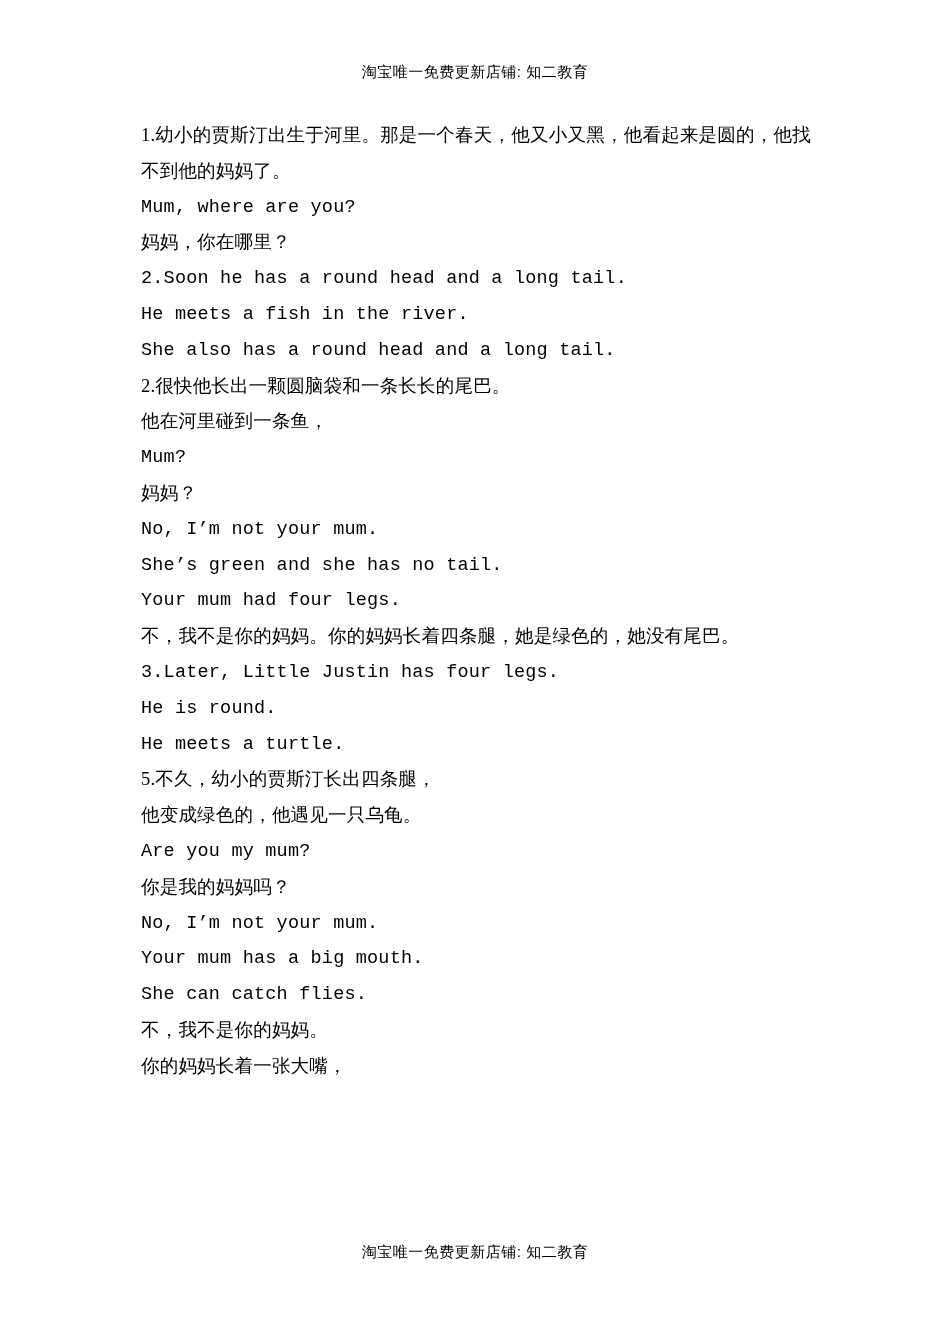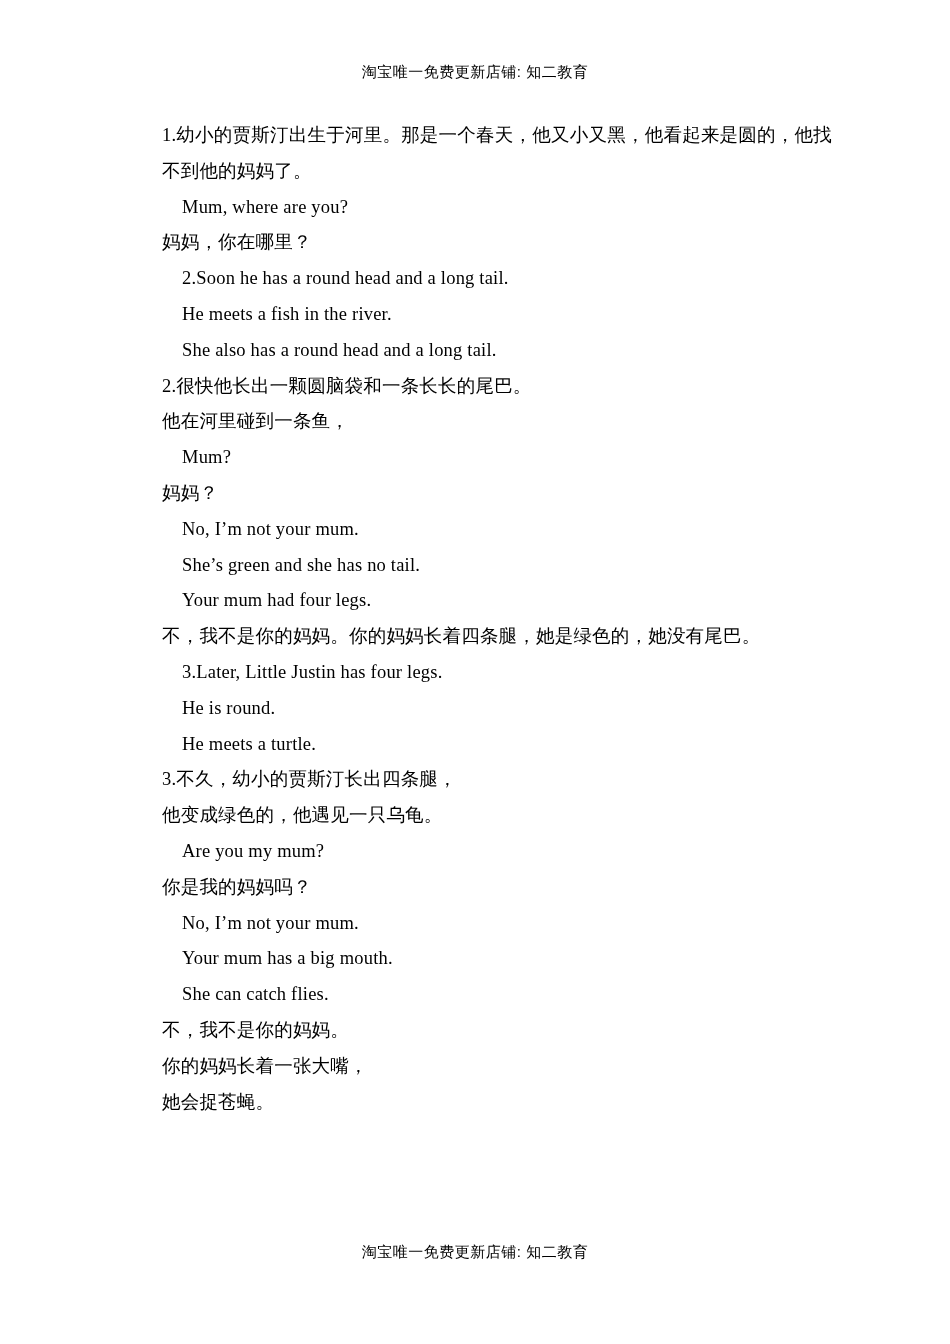--- a/index.html
+++ b/index.html
@@ -40,37 +40,36 @@
     width: 950px;
     text-align: center;
     font-family: "Liberation Sans", sans-serif;
     font-size: 15px;
     letter-spacing: 0.5px;
     color: #000;
   }
   .content {
     position: absolute;
     top: 118px;
-    left: 162px;
+    left: 141px;
     width: 670px;
   }
   .para {
     font-size: 18.5px;
     line-height: 35.8px;
     margin: 0;
     text-align: justify;
     text-justify: inter-ideograph;
     letter-spacing: 0.2px;
   }
   .para.cn {
     font-family: "Liberation Serif", serif;
   }
   .para.en {
-    font-family: Liberation Serif, serif;
-    margin-left: 20px;
+    font-family: Liberation Mono, monospace;
   }
 </style>
 </head>
 <body>
 
 <div class="page">
 
   <div class="header">
     <span>淘宝唯一免费更新店铺: 知二教育</span>
   </div>
@@ -86,29 +85,28 @@
       <p class="para cn">他在河里碰到一条鱼，</p>
       <p class="para en">Mum?</p>
       <p class="para cn">妈妈？</p>
       <p class="para en">No, I’m not your mum.</p>
       <p class="para en">She’s green and she has no tail.</p>
       <p class="para en">Your mum had four legs.</p>
       <p class="para cn">不，我不是你的妈妈。你的妈妈长着四条腿，她是绿色的，她没有尾巴。</p>
       <p class="para en">3.Later, Little Justin has four legs.</p>
       <p class="para en">He is round.</p>
       <p class="para en">He meets a turtle.</p>
-      <p class="para cn">3.不久，幼小的贾斯汀长出四条腿，</p>
+      <p class="para cn">5.不久，幼小的贾斯汀长出四条腿，</p>
       <p class="para cn">他变成绿色的，他遇见一只乌龟。</p>
       <p class="para en">Are you my mum?</p>
       <p class="para cn">你是我的妈妈吗？</p>
       <p class="para en">No, I’m not your mum.</p>
       <p class="para en">Your mum has a big mouth.</p>
       <p class="para en">She can catch flies.</p>
       <p class="para cn">不，我不是你的妈妈。</p>
       <p class="para cn">你的妈妈长着一张大嘴，</p>
-      <p class="para cn">她会捉苍蝇。</p>
     </div>
 
   <div class="footer">
     <span>淘宝唯一免费更新店铺: 知二教育</span>
   </div>
 
 </div>
 
 </body></html>

